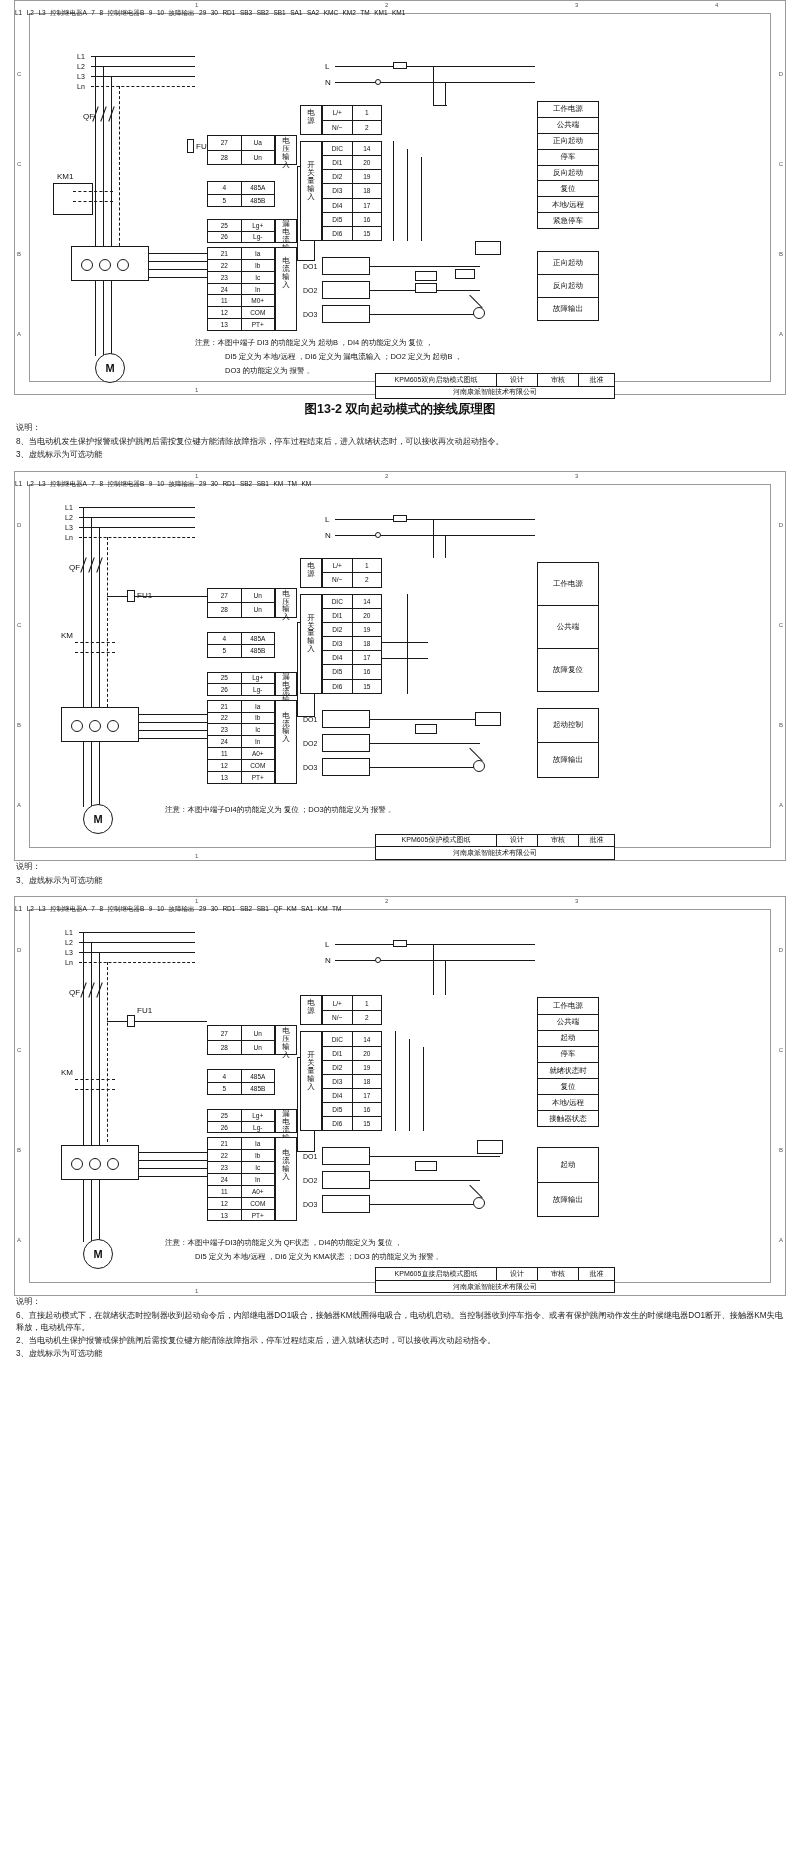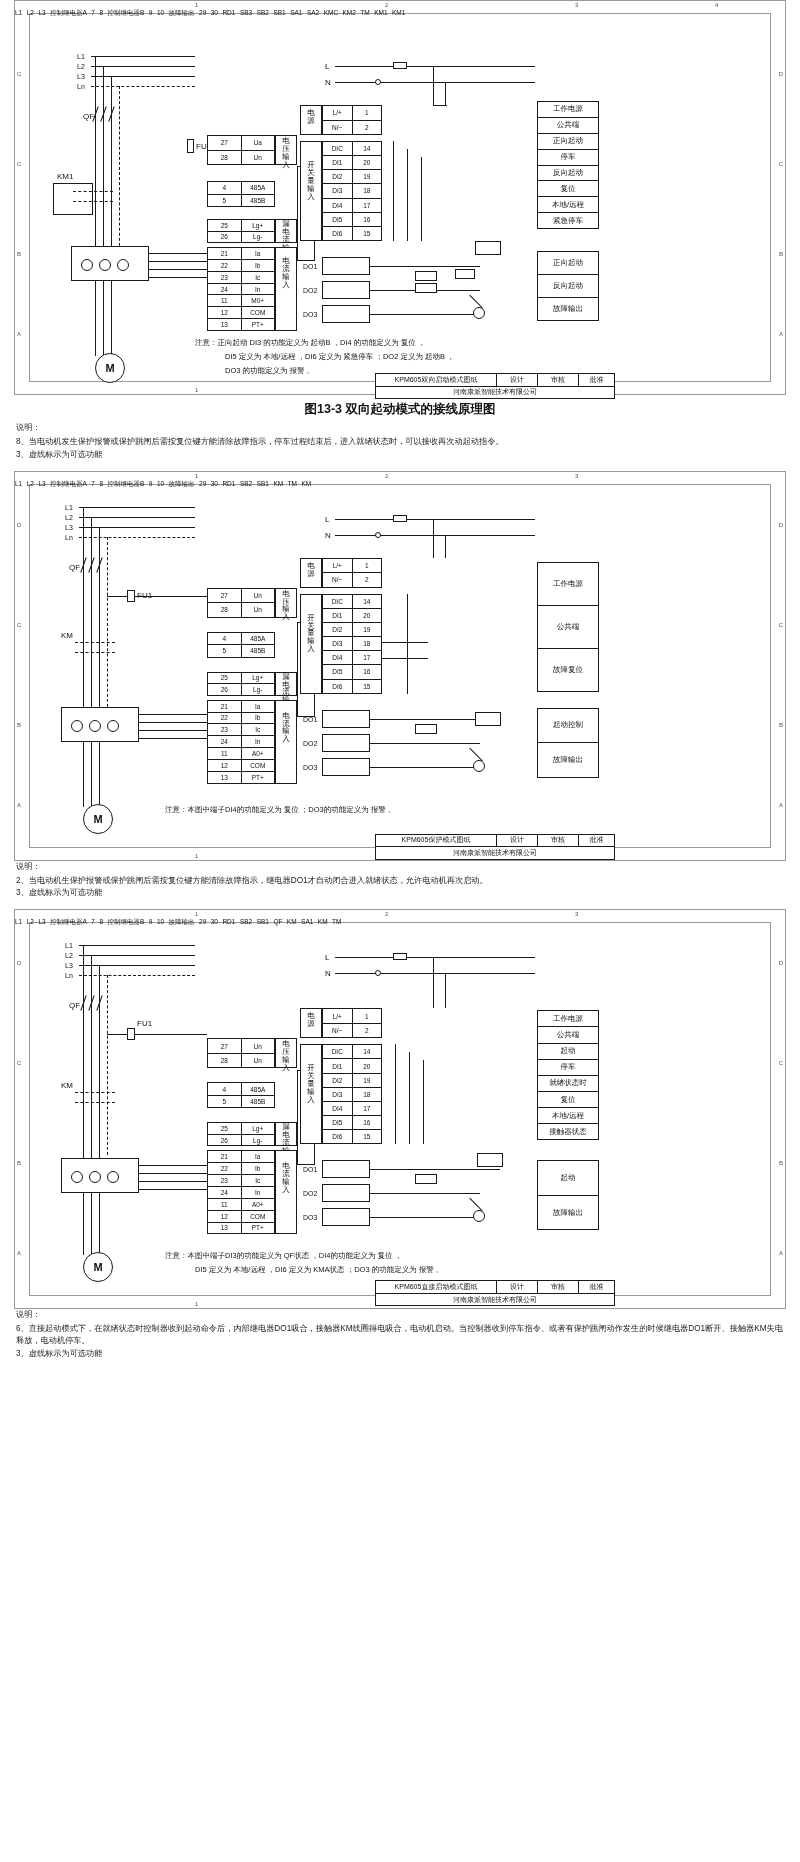--- a/index.html
+++ b/index.html
@@ -323,39 +323,39 @@
         <div class="s">本地/远程</div>
         <div class="s">紧急停车</div>
       </div>
       <div class="stack" style="left:522px;top:250px;width:62px;height:70px;">
         <div class="s">正向起动</div>
         <div class="s">反向起动</div>
         <div class="s">故障输出</div>
       </div>
 
       
-      <div class="note-in" style="left:180px;top:336px;">注意：正向起动 DI3 的功能定义为   起动B  ，DI4 的功能定义为     复位  ，</div>
-      <div class="note-in" style="left:210px;top:350px;">DI5 定义为   本地/远程  ，DI6 定义为   紧急停车  ；DO2 定义为     起动B ，</div>
+      <div class="note-in" style="left:180px;top:336px;">注意：本图中端子 DI3 的功能定义为   起动B  ，DI4 的功能定义为     复位  ，</div>
+      <div class="note-in" style="left:210px;top:350px;">DI5 定义为   本地/远程  ，DI6 定义为   漏电流输入  ；DO2 定义为     起动B ，</div>
       <div class="note-in" style="left:210px;top:364px;">DO3 的功能定义为     报警 。</div>
 
       
       <div class="title-block" style="left:360px;top:372px;width:240px;height:26px;">
         <div class="tr">
           <div class="tc" style="width:120px;">KPM605双向启动模式图纸</div>
           <div class="tc" style="width:40px;">设计</div>
           <div class="tc" style="width:40px;">审核</div>
           <div class="tc" style="flex:1;">批准</div>
         </div>
         <div class="tr">
               <div class="tc" style="flex:1;border-right:none;">河南康派智能技术有限公司</div>
             </div>
       </div>
     </div>
   </div>
-  <div class="cap">图13-3 双向起动模式的接线原理图</div>
+  <div class="cap">图13-2 双向起动模式的接线原理图</div>
   <div class="notes">
     <p class="hd">说明：</p>
     <p class="nt">8、当电动机发生保护报警或保护跳闸后需按复位键方能清除故障指示，停车过程结束后，进入就绪状态时，可以接收再次动起动指令。</p>
     <p class="nt">3、虚线标示为可选功能</p>
   </div>
 </div>
 
 <div class="figblock">
   <div class="frame" style="height:390px;">
     <div class="inner"></div>
@@ -601,21 +601,20 @@
           <div class="tc" style="flex:1;">批准</div>
         </div>
         <div class="tr">
               <div class="tc" style="flex:1;border-right:none;">河南康派智能技术有限公司</div>
             </div>
       </div>
     </div>
   </div>
   <div class="notes">
     <p class="hd">说明：</p>
-    <p class="nt">2、当电动机生保护报警或保护跳闸后需按复位键方能清除故障指示，继电器DO1才自动闭合进入就绪状态，允许电动机再次启动。</p>
     <p class="nt">3、虚线标示为可选功能</p>
   </div>
 </div>
 
 <div class="figblock">
   <div class="frame" style="height:400px;">
     <div class="inner"></div>
     <span class="mark top" style="left:180px;">1</span>
     <span class="mark top" style="left:370px;">2</span>
     <span class="mark top" style="left:560px;">3</span>
@@ -866,17 +865,18 @@
         </div>
         <div class="tr">
               <div class="tc" style="flex:1;border-right:none;">河南康派智能技术有限公司</div>
             </div>
       </div>
     </div>
   </div>
   <div class="notes">
     <p class="hd">说明：</p>
     <p class="nt">6、直接起动模式下，在就绪状态时控制器收到起动命令后，内部继电器DO1吸合，接触器KM线圈得电吸合，电动机启动。当控制器收到停车指令、或者有保护跳闸动作发生的时候继电器DO1断开、接触器KM失电释放，电动机停车。</p>
+    <p class="nt">2、当电动机生保护报警或保护跳闸后需按复位键方能清除故障指示，停车过程结束后，进入就绪状态时，可以接收再次动起动指令。</p>
     <p class="nt">3、虚线标示为可选功能</p>
   </div>
 </div>
 
 </div>
 
 </body></html>

